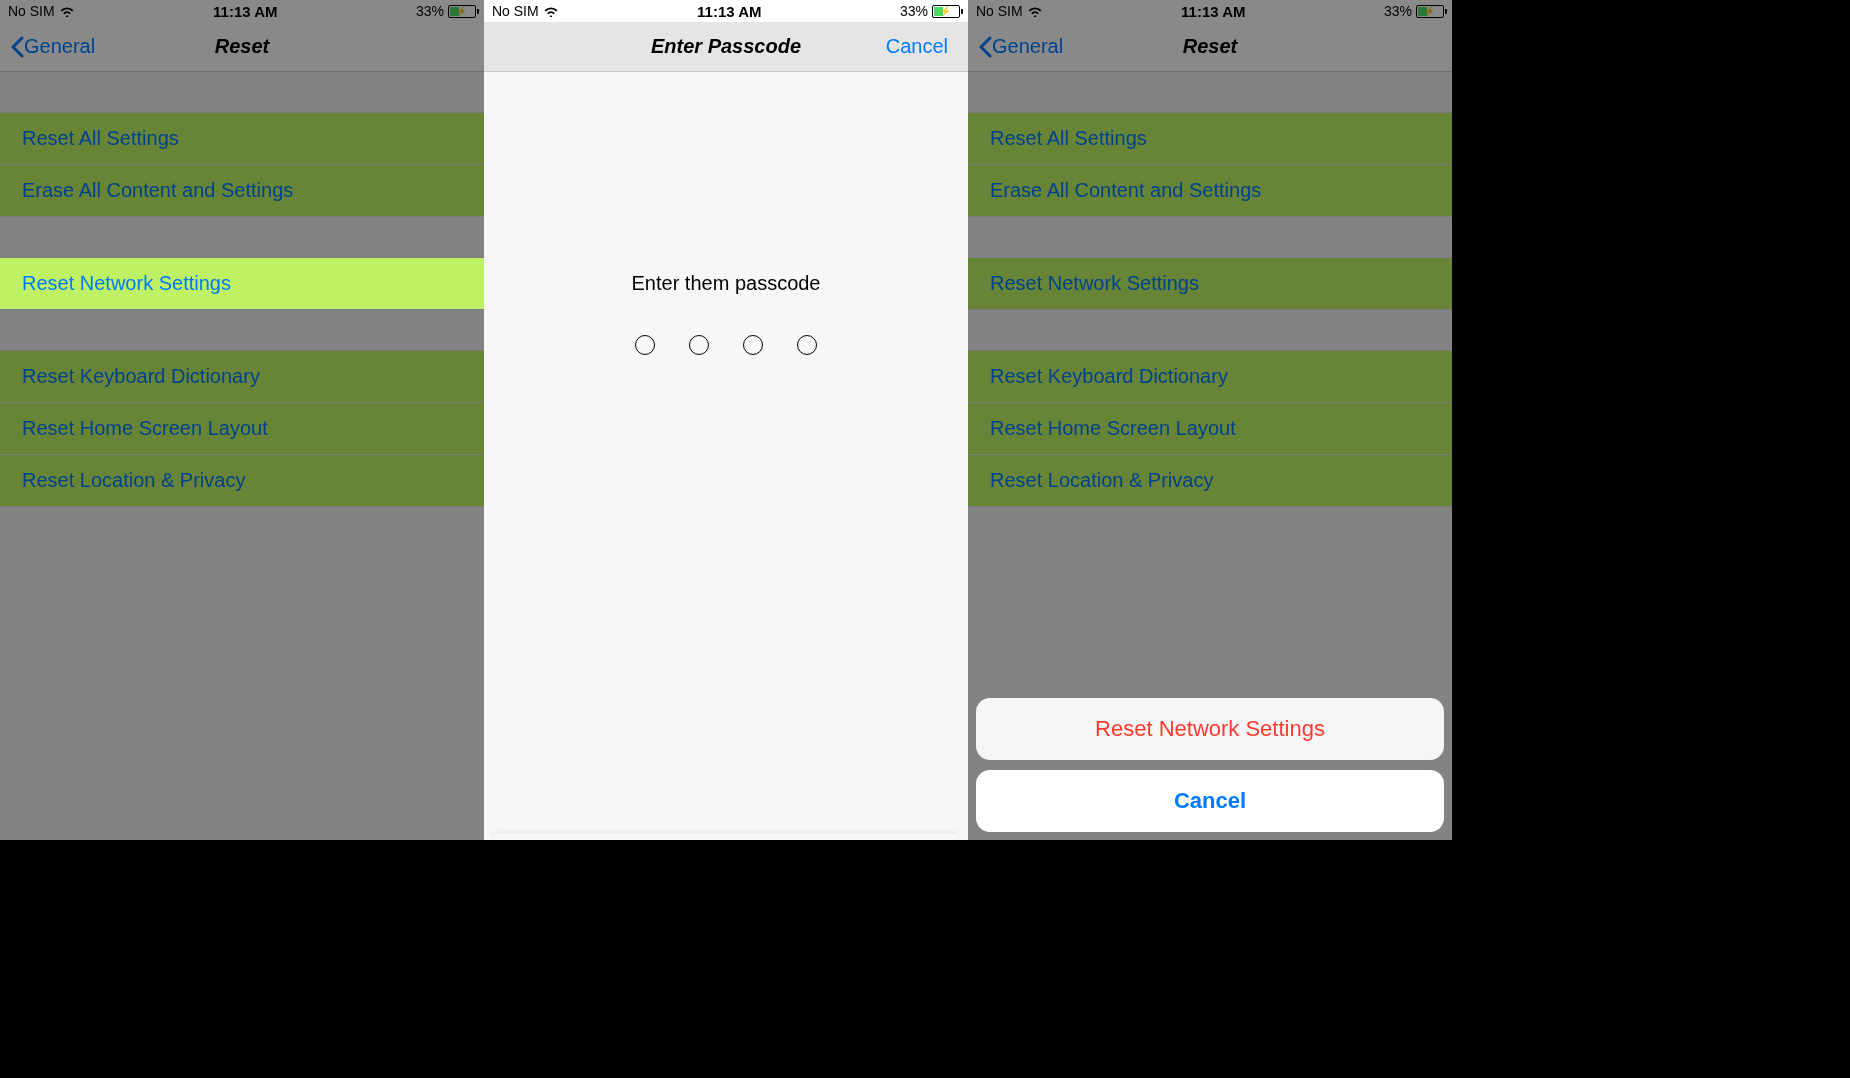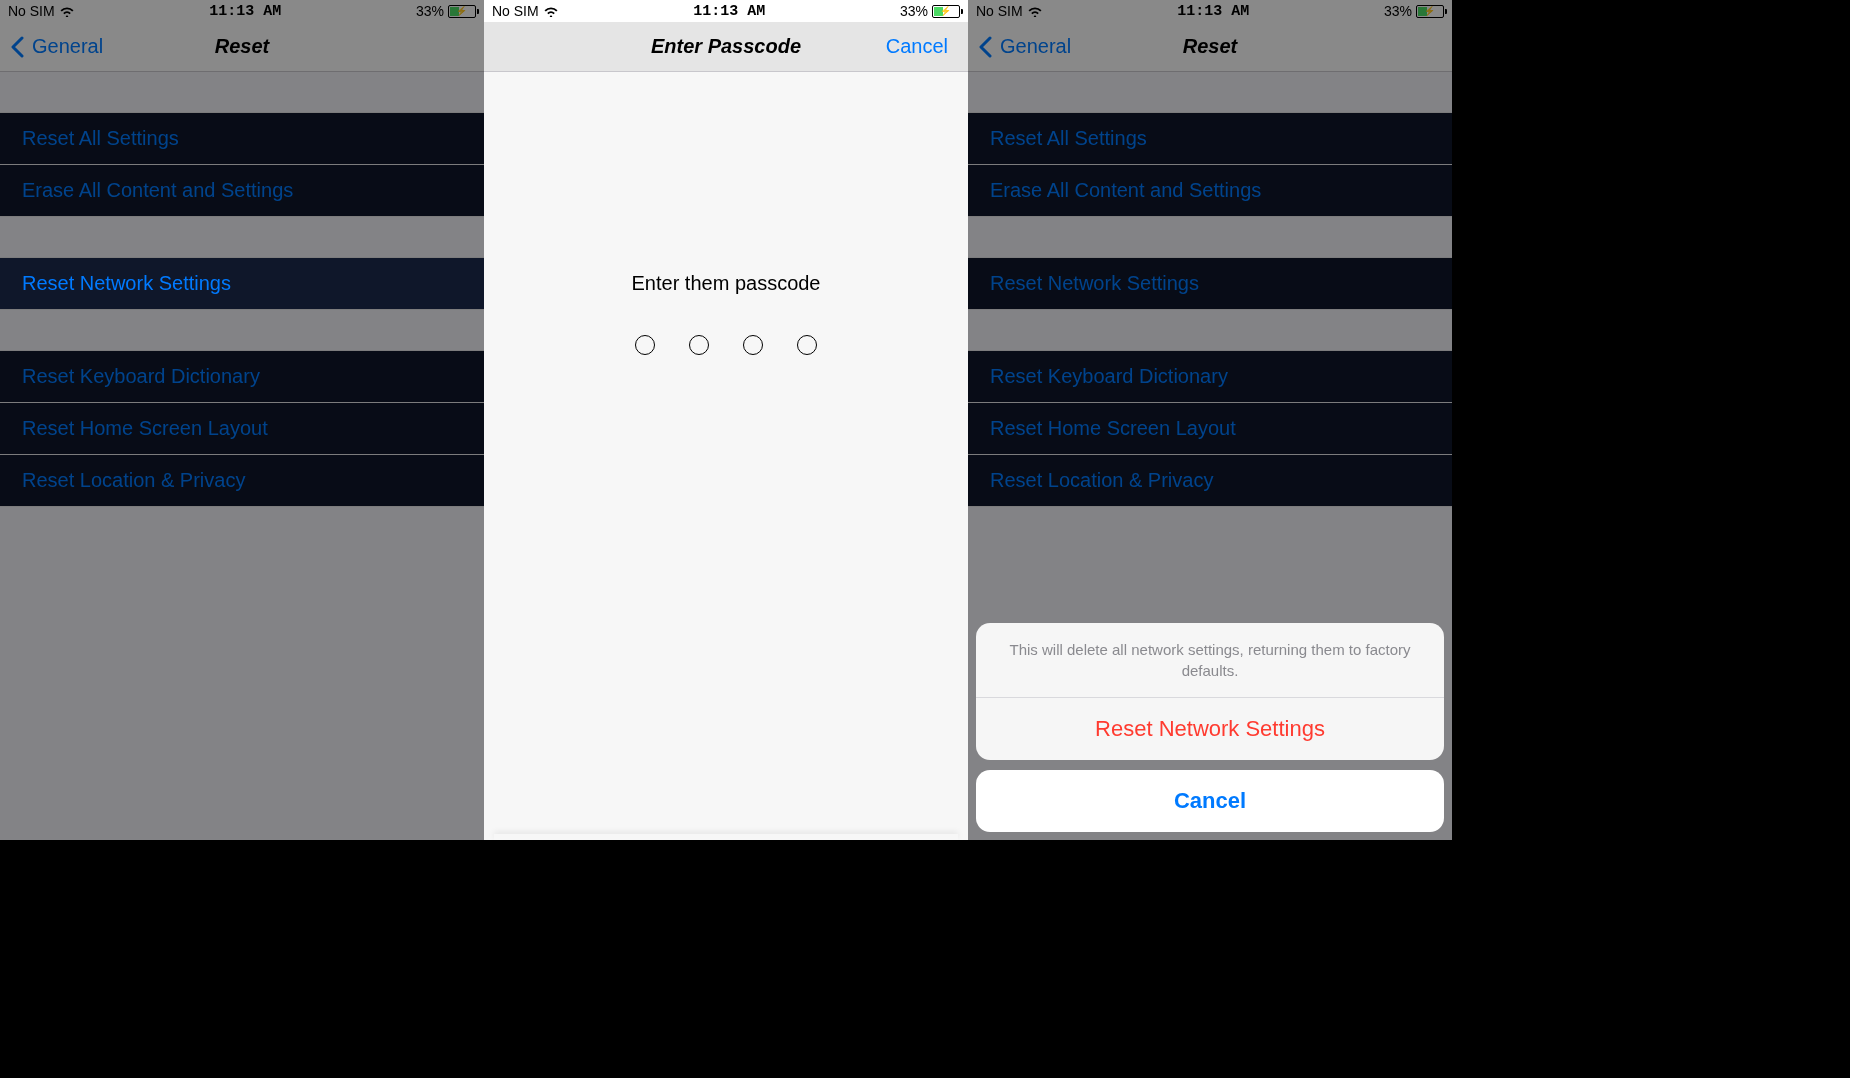--- a/index.html
+++ b/index.html
@@ -40,21 +40,21 @@
     display: flex;
     align-items: center;
     justify-content: space-between;
     padding: 0 8px;
     font-size: 14px;
     background: #f9f9f9;
     color: #000;
     gap: 8px;
   }
   .status-left, .status-right { display: flex; align-items: center; gap: 4px; }
-  .status-center { font-weight: 600; font-size: 15px; font-family: Liberation Mono, monospace; }
+  .status-center { font-weight: 600; font-size: 15px; }
   .wifi-icon { display: inline-flex; }
   .battery {
     display: inline-block;
     width: 28px; height: 13px;
     border: 1px solid #000;
     border-radius: 2px;
     position: relative;
   }
   .battery::after {
     content: "";
@@ -82,21 +82,21 @@
     background: #f9f9f9;
     display: flex;
     align-items: center;
     position: relative;
   }
   .nav-back {
     display: flex; align-items: center;
     color: #007aff;
     font-size: 20px;
     padding-left: 10px;
-    gap: 8px;
+    gap: 0;
     z-index: 2;
   }
   .chev {
     display: inline-flex;
   }
   .nav-title {
     position: absolute;
     left: 0; right: 0;
     text-align: center;
     font-size: 20px;
@@ -107,21 +107,21 @@
   .nav-right {
     position: absolute;
     right: 20px;
     color: #007aff;
     font-size: 20px;
   }
   
   .group { margin-top: 40px; }
   .group:first-of-type { margin-top: 40px; }
   .cell, .cell-hi {
-    background: #0f172a;
+    background: #bef264;
     color: #007aff;
     font-size: 20px;
     padding: 14px 22px;
     border-bottom: 1px solid #e2e2e4;
   }
   .cell-hi {
     position: relative;
     z-index: 60; 
   }
   .group .cell:last-child, .group .cell-hi:last-child { border-bottom: none; }
@@ -318,21 +318,20 @@
       <div class="cell">Reset Network Settings</div>
     </div>
     <div class="group">
       <div class="cell">Reset Keyboard Dictionary</div>
       <div class="cell">Reset Home Screen Layout</div>
       <div class="cell">Reset Location &amp; Privacy</div>
     </div>
 
     <div class="sheet-wrap">
       <div class="sheet">
-        <div class="sheet-msg">This will delete all network settings, returning them to factory defaults.</div>
         <div class="sheet-action">Reset Network Settings</div>
       </div>
       <div class="sheet-cancel">Cancel</div>
     </div>
   </div>
 </div>
 
 <div class="filler"></div>
 
 </body></html>

